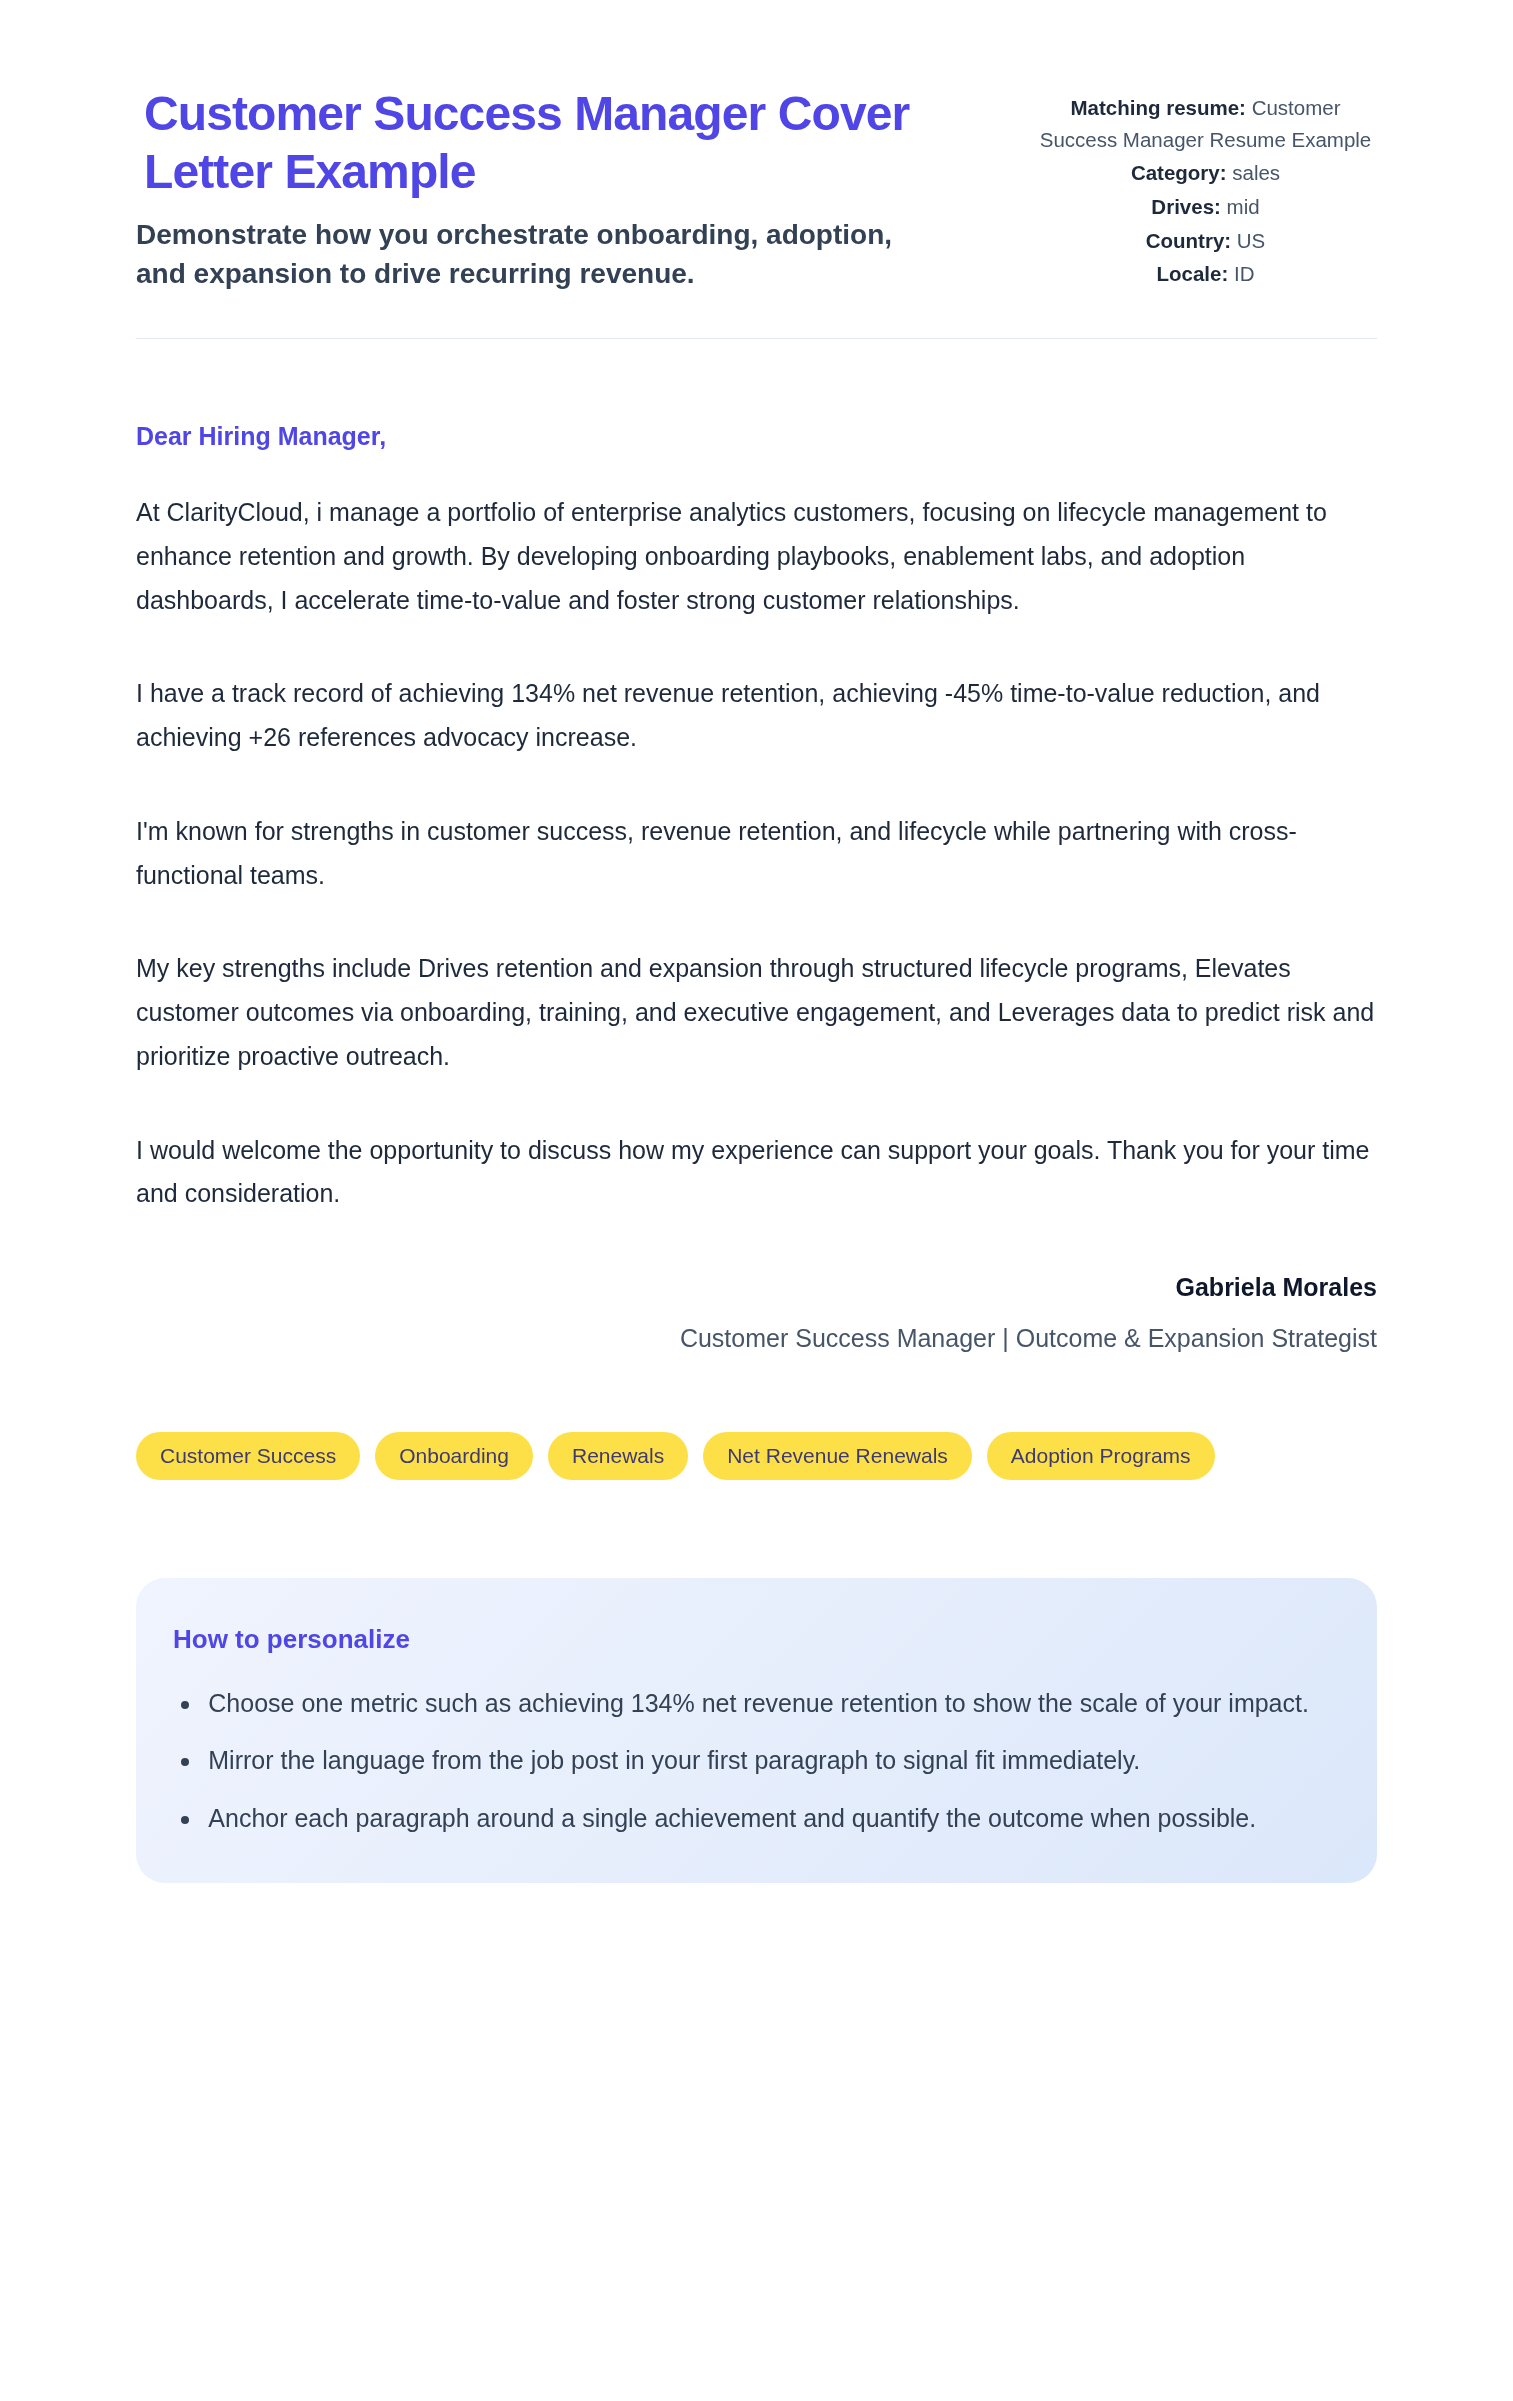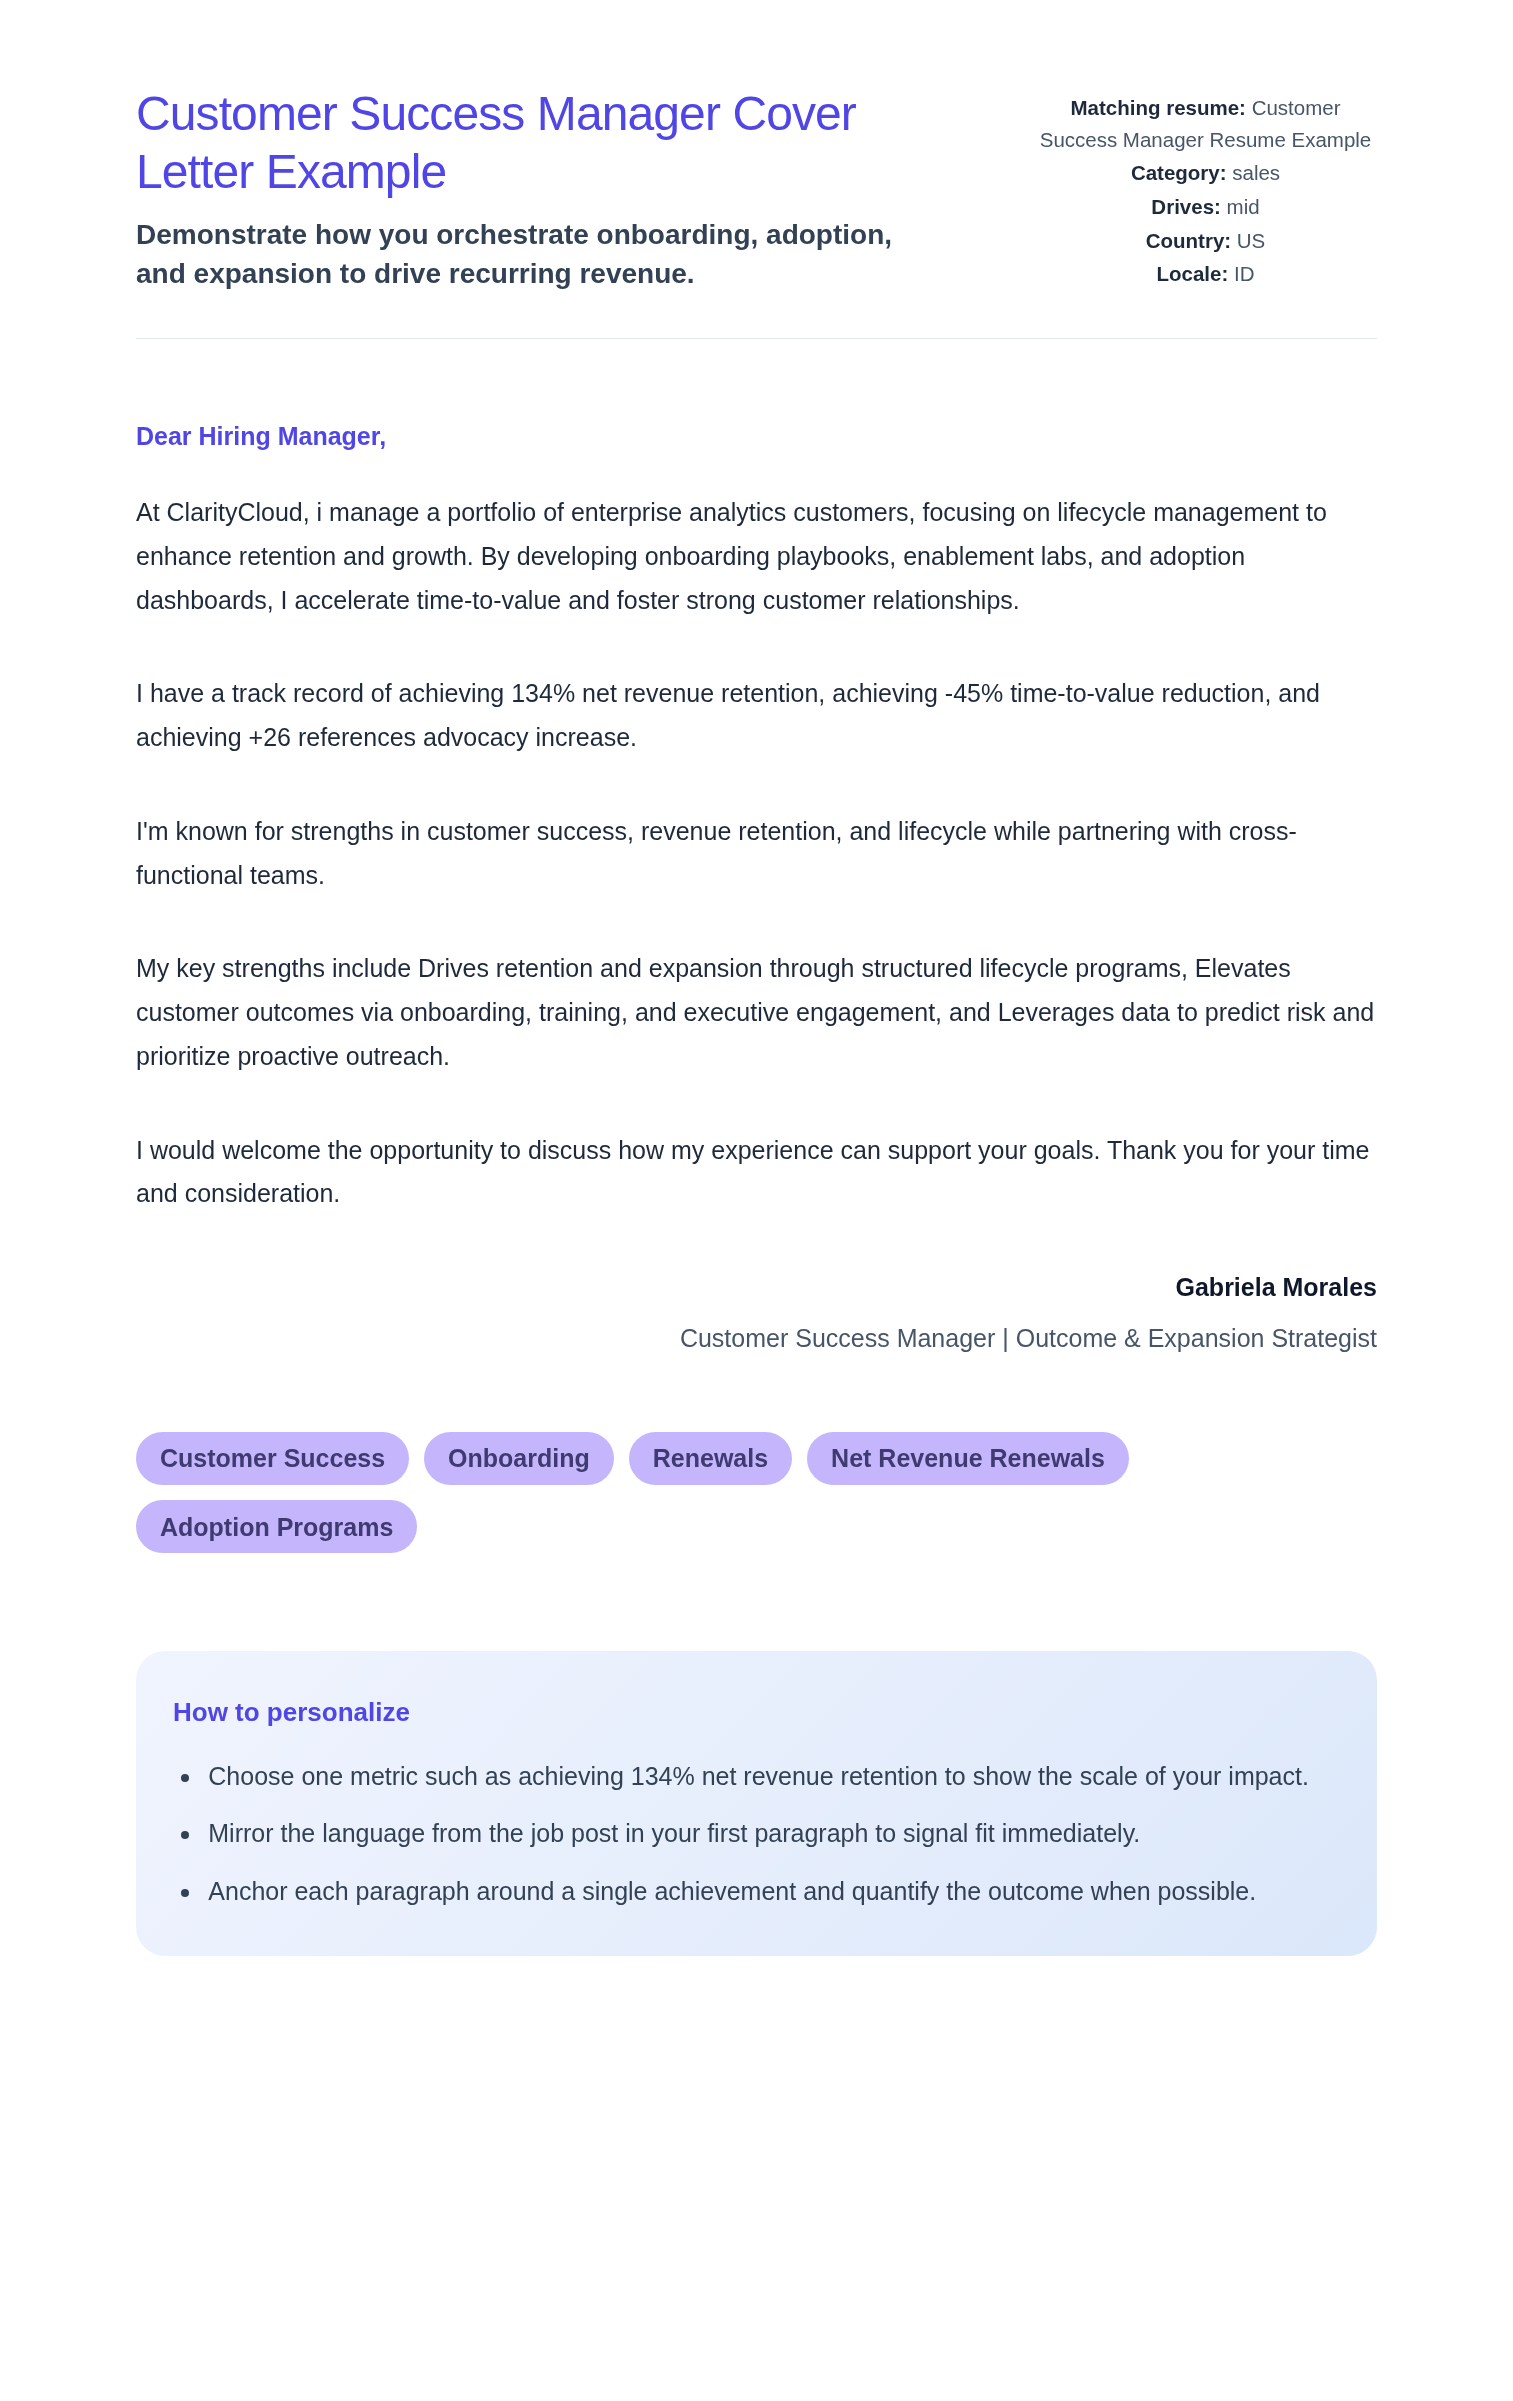--- a/index.html
+++ b/index.html
@@ -18,24 +18,24 @@
   
   .header {
     display: flex;
     justify-content: space-between;
     align-items: flex-start;
     gap: 36px;
     margin-bottom: 45px;
   }
   .header-left { max-width: 783px; }
   .page-title {
-    margin: 0 0 16px 0;
+    margin: 0 0 16px 8px;
     font-size: 48px;
     line-height: 1.2;
-    font-weight: 400;
+    font-weight: 700;
     letter-spacing: -0.9px;
     color: #4f46e5;
   }
   .page-subtitle {
     margin: 0;
     font-size: 28px;
     line-height: 1.38;
     font-weight: 700;
     color: #334155;
   }
@@ -88,24 +88,24 @@
   .tags {
     display: flex;
     flex-wrap: wrap;
     gap: 15px;
     margin-top: 71px;
   }
   .tag {
     display: inline-block;
     padding: 11.6px 24px;
     border-radius: 889px;
-    background: #c4b5fd;
+    background: #fde047;
     color: #3f3a70;
-    font-size: 25px;
-    font-weight: 700;
+    font-size: 21px;
+    font-weight: 400;
     line-height: 1.2;
     cursor: pointer;
   }
   
   .tip-card {
     margin-top: 98px;
     border-radius: 29px;
     padding: 46px 43px 43px 37px;
     background: linear-gradient(135deg, #f0f4fe 0%, #e6eefc 50%, #dbe7fa 100%);
   }

